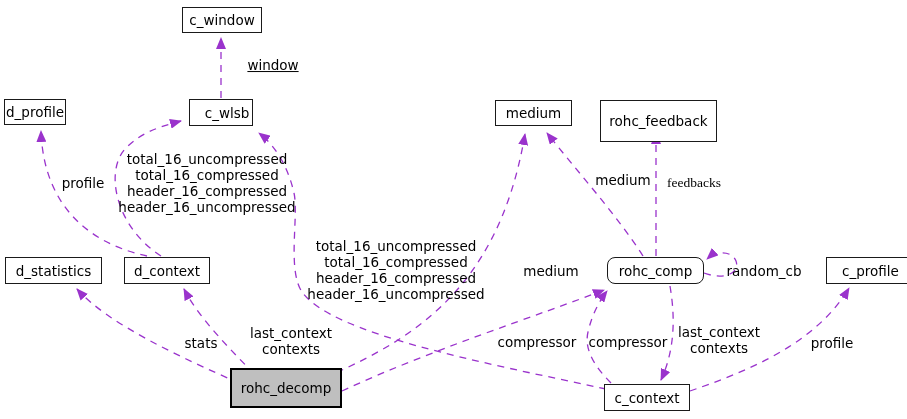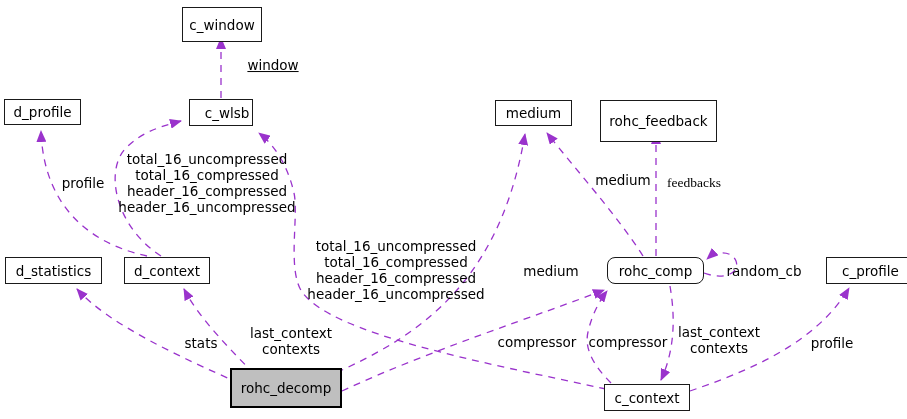--- a/index.html
+++ b/index.html
@@ -59,22 +59,22 @@
     <path class="edge" marker-end="url(#arr)" d="M656,256 L656,133"></path>
     <path class="edge" marker-end="url(#arr)" d="M704,273 C726,281 740,272 736,261 C732,251 717,250 707,259"></path>
     <path class="edge" marker-end="url(#arr)" d="M239,383 C180,357 108,324 77,289"></path>
     <path class="edge" marker-end="url(#arr)" d="M263,383 C233,352 200,320 184,289"></path>
     <path class="edge" marker-end="url(#arr)" d="M342,391 C430,350 540,315 604,290"></path>
     <path class="edge" marker-end="url(#arr)" d="M611,383 C594,366 584,349 588,332 C592,314 600,300 607,291"></path>
     <path class="edge" marker-end="url(#arr)" d="M670,286 C674,310 677,345 661,380"></path>
     <path class="edge" marker-end="url(#arr)" d="M690,391 C745,372 815,345 849,288"></path>
   </svg>
 
-  <div class="node" style="left:182px;top:7px;width:80px;height:35px;">c_window</div>
-  <div class="node" style="left:4px;top:99px;width:77px;height:26px;">d_profile</div>
+  <div class="node" style="left:182px;top:7px;width:80px;height:26px;">c_window</div>
+  <div class="node" style="left:4px;top:99px;width:62px;height:26px;">d_profile</div>
   <div class="node" style="left:189px;top:99px;width:64px;height:27px;padding-left:12px;">c_wlsb</div>
   <div class="node" style="left:495px;top:100px;width:77px;height:26px;">medium</div>
   <div class="node" style="left:600px;top:100px;width:117px;height:42px;">rohc_feedback</div>
   <div class="node" style="left:124px;top:257px;width:86px;height:27px;">d_context</div>
   <div class="node" style="left:5px;top:257px;width:97px;height:27px;">d_statistics</div>
   <div class="node" style="left:607px;top:257px;width:97px;height:27px;border-radius:8px;">rohc_comp</div>
   <div class="node" style="left:826px;top:257px;width:89px;height:27px;">c_profile</div>
   <div class="node hl" style="left:230px;top:368px;width:112px;height:40px;">rohc_decomp</div>
   <div class="node" style="left:604px;top:384px;width:86px;height:27px;">c_context</div>
 

